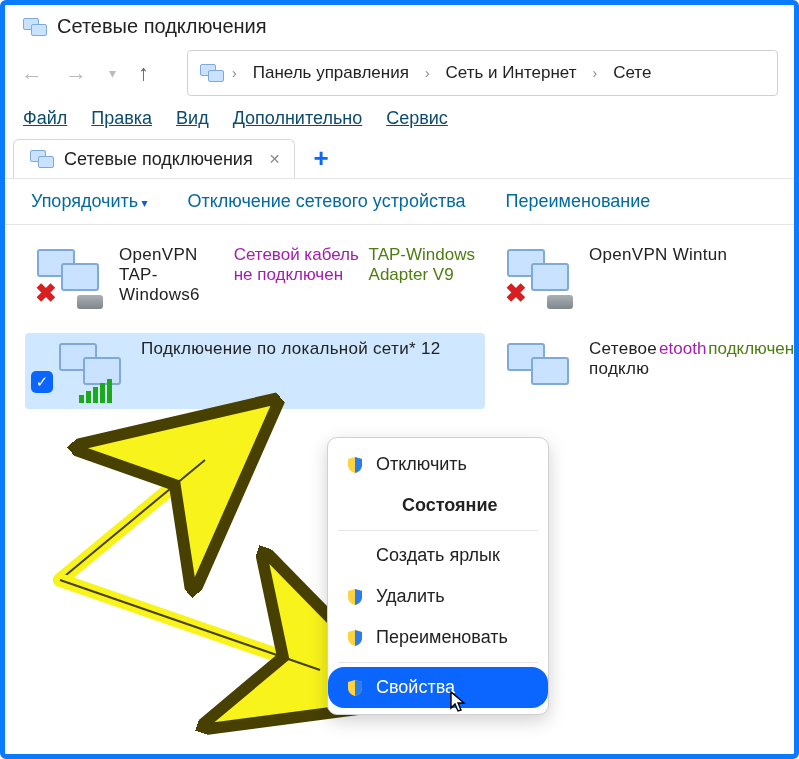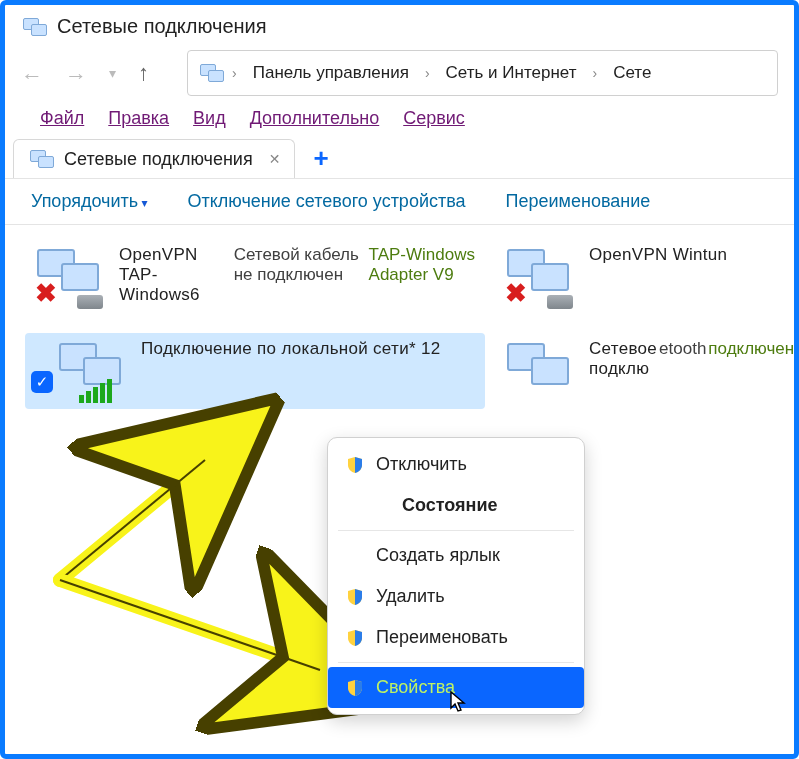--- a/index.html
+++ b/index.html
@@ -7,21 +7,21 @@
   body { width: 799px; height: 759px; background: #fff; }
   .frame { width: 799px; height: 759px; border: 5px solid #0a7bff; border-radius: 6px; position: relative; overflow: hidden; background: #fff; }
   .titlebar { display: flex; align-items: center; padding: 10px 16px 8px 16px; gap: 10px; }
   .titlebar .title { font-size: 20px; color: #222; }
   .navrow { display: flex; align-items: center; gap: 18px; padding: 4px 16px 10px 16px; }
   .nav-arrows { display: flex; align-items: center; gap: 22px; color: #666; font-size: 22px; }
   .nav-arrows .disabled { color: #bbb; }
   .breadcrumb-bar { flex: 1; margin-left: 20px; border: 1px solid #d0d0d0; border-radius: 4px; height: 46px; display: flex; align-items: center; padding: 0 10px; gap: 8px; overflow: hidden; white-space: nowrap; }
   .breadcrumb-bar .crumb { font-size: 17px; color: #222; padding: 4px 8px; }
   .breadcrumb-bar .sep { color: #888; font-size: 14px; }
-  .menubar { display: flex; gap: 24px; padding: 2px 18px 10px 35px; font-size: 18px; color: #701a75; }
+  .menubar { display: flex; gap: 24px; padding: 2px 18px 10px 18px; font-size: 18px; color: #0c4a6e; }
   .menubar .mi { cursor: default; }
   .menubar .mi u { text-decoration: underline; }
   .tabbar { display: flex; align-items: center; padding: 0 14px 0 8px; gap: 8px; }
   .tab { display: flex; align-items: center; gap: 10px; border: 1px solid #d8d8d8; border-bottom: none; border-radius: 6px 6px 0 0; padding: 8px 14px; background: #fff; font-size: 18px; color: #222; }
   .tab .close { color: #888; font-size: 14px; margin-left: 6px; }
   .new-tab { color: #0a66ff; font-size: 26px; font-weight: bold; padding: 0 10px; }
   .toolbar { border-top: 1px solid #e4e4e4; border-bottom: 1px solid #e4e4e4; display: flex; align-items: center; gap: 40px; padding: 12px 26px; font-size: 18px; color: #1558d6; overflow: hidden; white-space: nowrap; }
   .toolbar .tb-item { color: #0369a1; }
   .toolbar .tb-item.drop::after { content: " ▾"; font-size: 12px; color: #1558d6; }
   .content { position: relative; padding: 14px 20px; }
@@ -38,28 +38,28 @@
   .bars { position: absolute; left: 24px; bottom: 0; display: flex; align-items: flex-end; gap: 2px; }
   .bars span { width: 5px; background: #1da81d; display: inline-block; }
   .bars span:nth-child(1){height:8px}
   .bars span:nth-child(2){height:12px}
   .bars span:nth-child(3){height:16px}
   .bars span:nth-child(4){height:20px}
   .bars span:nth-child(5){height:24px}
   .conn-text { display: flex; flex-direction: row; gap: 2px; font-size: 17px; }
   .conn-text .ln-name { color: #222; letter-spacing: 0.3px; font-variant: small-caps; font-size: 17px; text-transform: uppercase; }
   .conn-text .ln-name.normal { text-transform: none; font-variant: normal; }
-  .conn-text .ln-status { color: #404040; }
+  .conn-text .ln-status { color: #a21caf; }
   .conn-text .ln-dev { color: #4d7c0f; }
   
-  .ctx { position: absolute; left: 322px; top: 432px; width: 258px; background: #fff; border: 1px solid #d0d0d0; border-radius: 10px; box-shadow: 0 6px 18px rgba(0,0,0,0.18); padding: 6px 0; z-index: 50; }
+  .ctx { position: absolute; left: 322px; top: 432px; width: 222px; background: #fff; border: 1px solid #d0d0d0; border-radius: 10px; box-shadow: 0 6px 18px rgba(0,0,0,0.18); padding: 6px 0; z-index: 50; }
   .ctx .ci { display: flex; align-items: center; gap: 12px; padding: 10px 18px; font-size: 18px; color: #222; }
   .ctx .ci.bold { font-weight: 600; margin-left: 26px; }
   .ctx .ci .shield { width: 18px; height: 18px; }
-  .ctx .ci.sel { background: #0a66ff; color: #bef264; border-radius: 4px; }
+  .ctx .ci.sel { background: #0a66ff; color: #ffffff; border-radius: 16px; }
   .ctx hr { border: none; border-top: 1px solid #e6e6e6; margin: 4px 10px; }
   .shield svg { display: block; }
   .cursor { position: absolute; left: 444px; top: 685px; z-index: 60; }
   
   .arrows { position: absolute; left: 0; top: 0; width: 100%; height: 100%; pointer-events: none; z-index: 40; }
   .mini-icon { width: 26px; height: 22px; position: relative; display: inline-block; }
   .mini-icon .m1 { position: absolute; width: 16px; height: 12px; left: 2px; top: 2px; background: #c9e2ff; border: 1.5px solid #7fa9d8; border-radius: 2px; }
   .mini-icon .m2 { position: absolute; width: 16px; height: 12px; left: 10px; top: 8px; background: #c9e2ff; border: 1.5px solid #7fa9d8; border-radius: 2px; }
 </style>
 </head>

